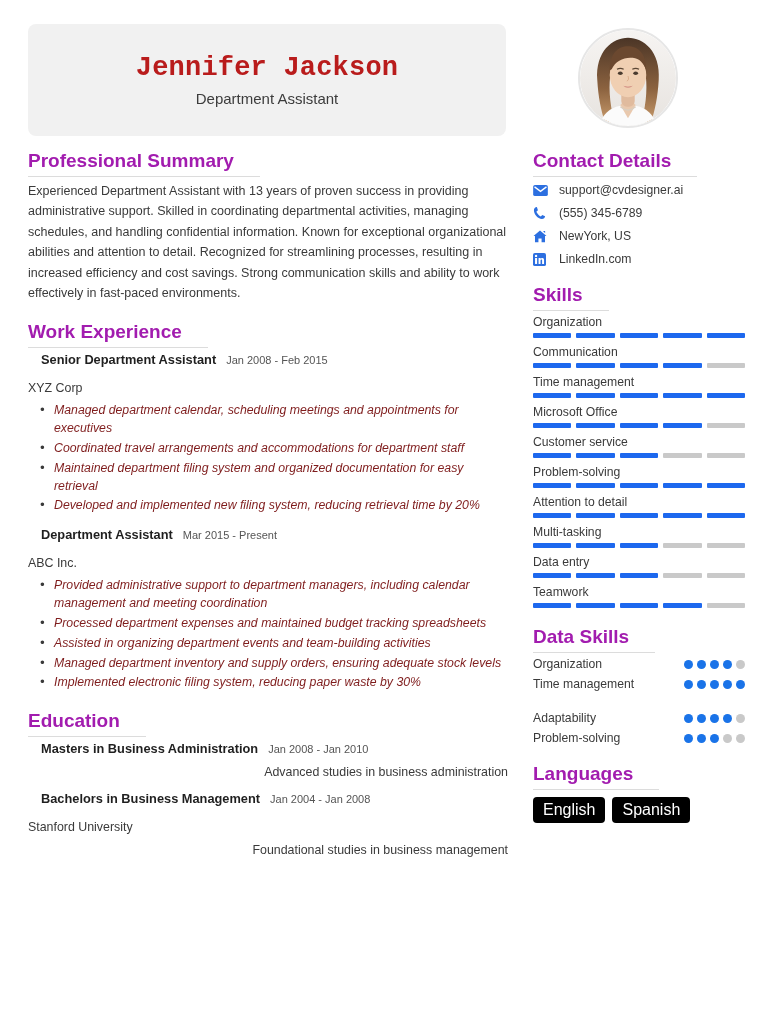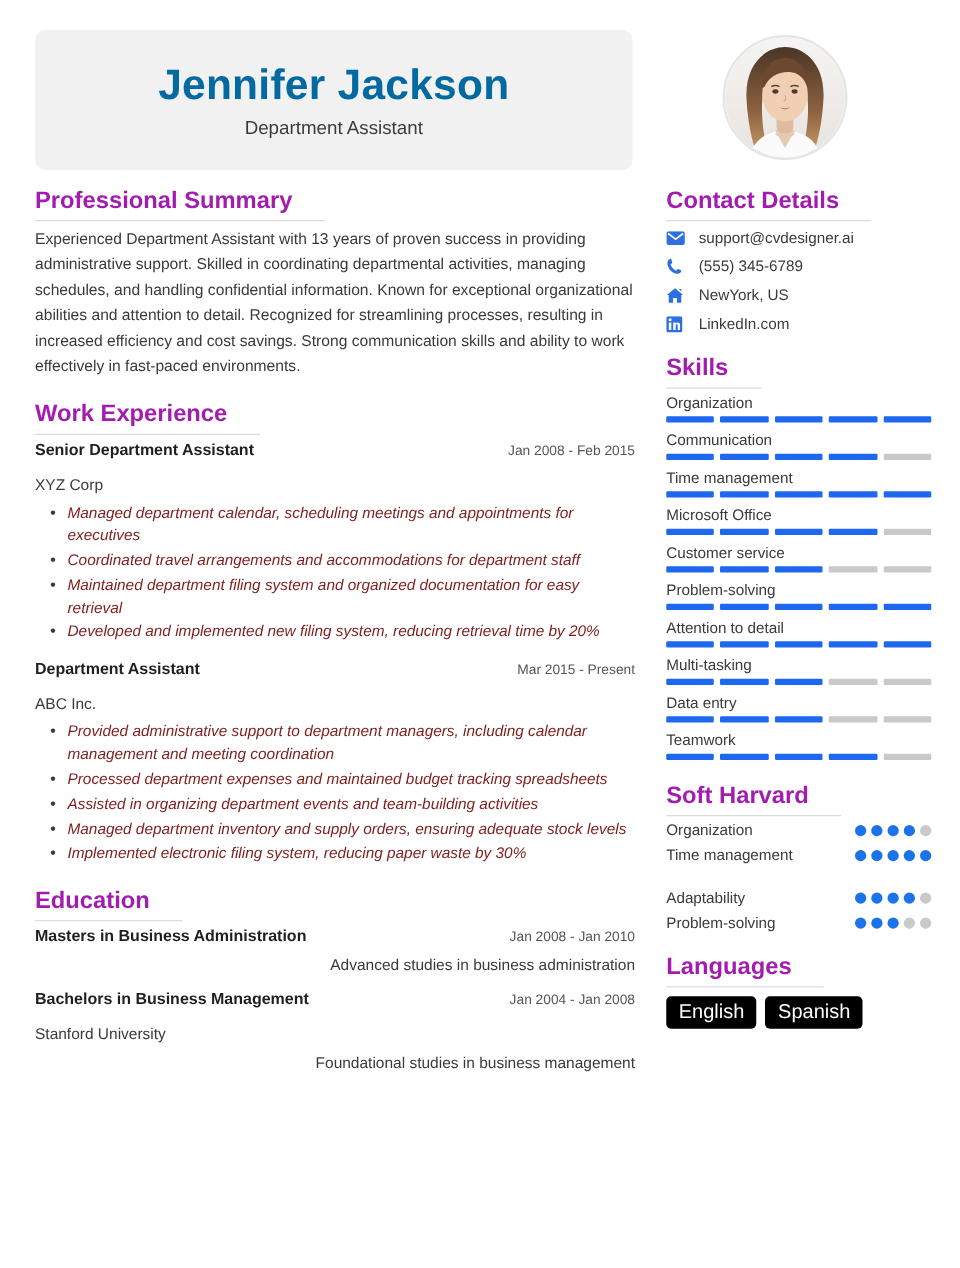--- a/index.html
+++ b/index.html
@@ -15,22 +15,22 @@
   
   .header-row { position: relative; height: 140px; }
   .name-panel {
     position: absolute; left: 28px; top: 24px;
     width: 478px; height: 112px;
     background: #f1f1f1; border-radius: 8px;
     display: flex; flex-direction: column;
     align-items: center; justify-content: center;
   }
   .full-name {
-    font-size: 34px; font-weight: bold; color: #0369a1;
-    letter-spacing: .2px; line-height: 1.15;
+    font-size: 27px; font-weight: bold; color: #b91c1c;
+    letter-spacing: .2px; line-height: 1.15; font-family: Liberation Mono, monospace;
   }
   .job-title { font-size: 15px; color: #3c3c3c; margin-top: 6px; }
 
   .avatar-wrap {
     position: absolute; left: 578px; top: 28px;
     width: 100px; height: 100px; border-radius: 50%;
     border: 2px solid #e6e6e6; background: #ffffff;
     overflow: hidden;
   }
   .avatar-photo { width: 100%; height: 100%; display: block; }
@@ -50,21 +50,21 @@
     content: ""; position: absolute; left: 0; bottom: 0;
     width: calc(100% + 26px); height: 1px; background: #dcdcdc;
   }
   .sec { margin-bottom: 18px; }
 
   
   .summary { font-size: 12.5px; line-height: 1.63; color: #3a3a3a; }
 
   
   .entry { margin-bottom: 12px; }
-  .entry-top { display: flex; justify-content: space-between; align-items: baseline; }
+  .entry-top { display: flex; align-items: baseline; margin-left: 13px; }
   .entry-title { font-size: 12.8px; font-weight: bold; color: #1f1f1f; }
   .entry-date { font-size: 11px; color: #555555; white-space: nowrap; padding-left: 10px; }
   .entry-org { font-size: 12.4px; color: #3a3a3a; margin-top: 14px; }
   .entry-desc { font-size: 12.4px; color: #3a3a3a; margin-top: 9px; text-align: right; }
   ul.bullets { list-style: none; margin-top: 7px; }
   ul.bullets li {
     font-size: 12.3px; line-height: 1.45; color: #7f1d1d;
     position: relative; padding-left: 26px; margin-bottom: 2px; font-style: italic;
   }
   ul.bullets li::before {
@@ -373,21 +373,21 @@
                 <span class="skill-seg on"></span>
                 <span class="skill-seg on"></span>
                 <span class="skill-seg on"></span>
                 <span class="skill-seg "></span>
               </div>
             </div>
           </div>
       </div>
 
       <div class="sec">
-        <div class="sec-h">Soft Harvard</div>
+        <div class="sec-h">Data Skills</div>
         <div id="soft-list">
             <div class="soft-item">
               <span class="soft-name">Organization</span>
               <span class="soft-dots">
                 <span class="dot on"></span>
                 <span class="dot on"></span>
                 <span class="dot on"></span>
                 <span class="dot on"></span>
                 <span class="dot "></span>
               </span>

